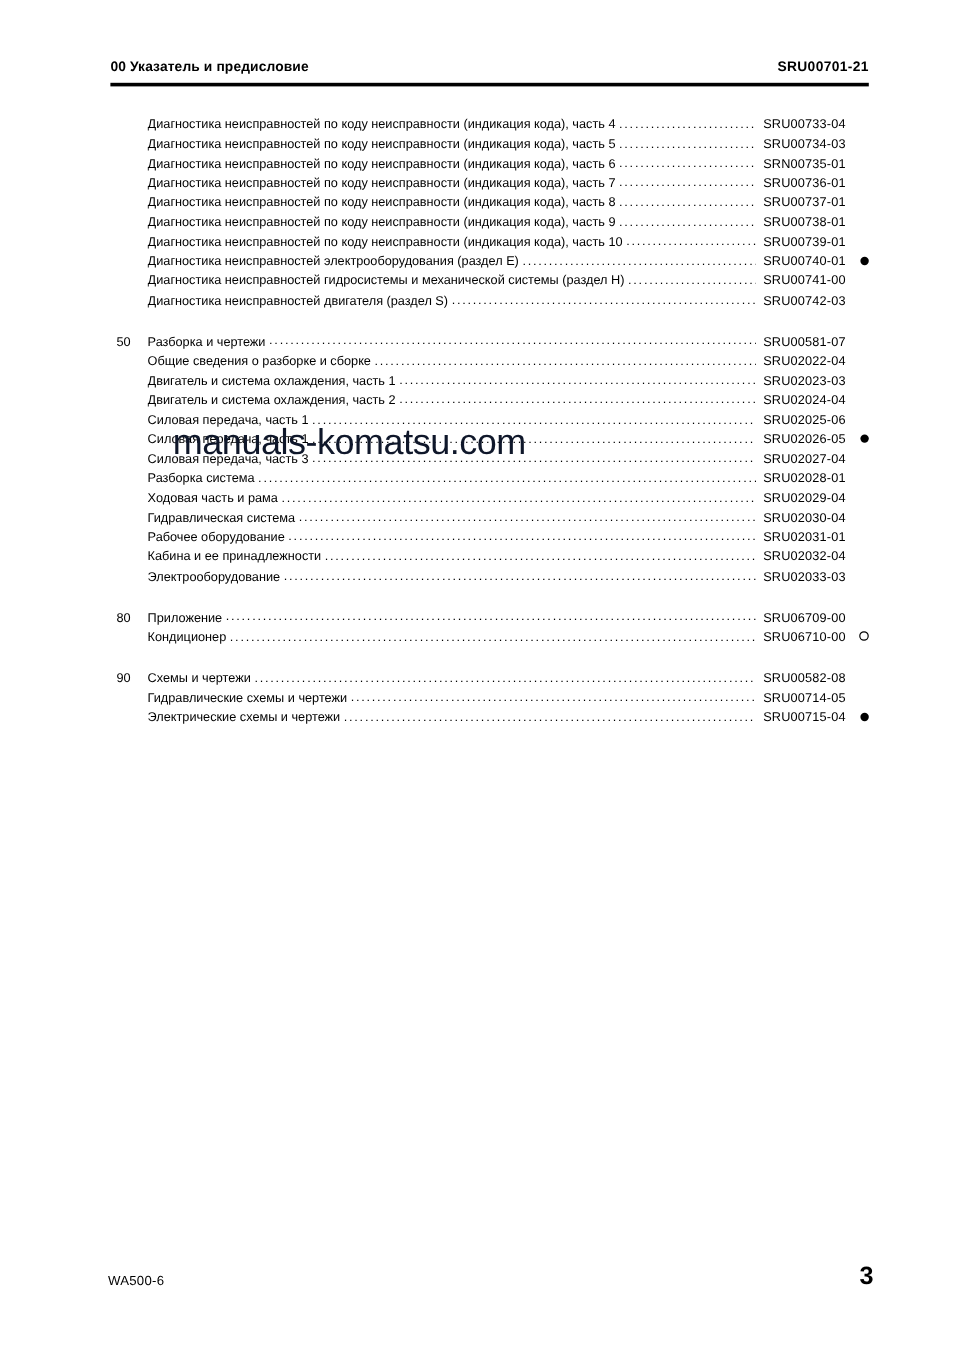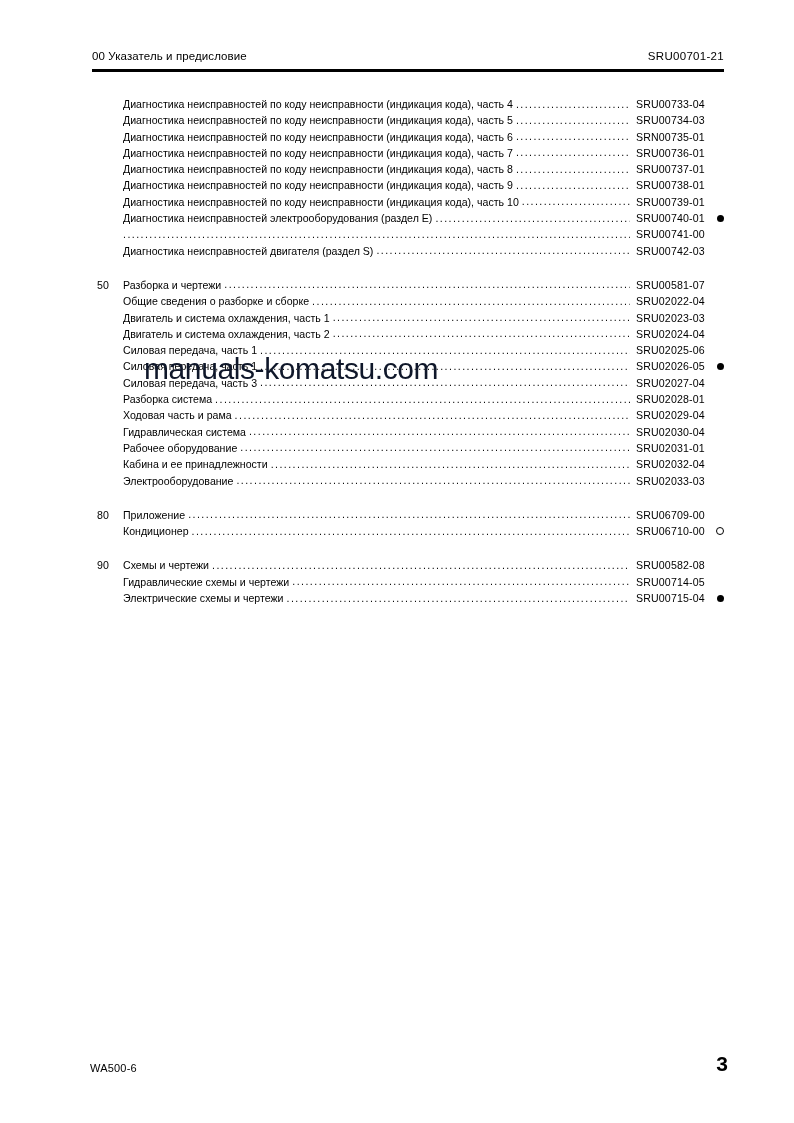--- a/index.html
+++ b/index.html
@@ -23,21 +23,21 @@
   
   .page-header {
     position: absolute;
     left: 92px;
     top: 50px;
     width: 632px;
     display: flex;
     justify-content: space-between;
     align-items: flex-start;
     font-size: 11.5px;
-    font-weight: normal;
+    font-weight: bold;
     letter-spacing: 0.1px;
   }
   .header-left { white-space: nowrap; }
   .header-right { white-space: nowrap; letter-spacing: 0.3px; }
   .header-rule {
     position: absolute;
     left: 92px;
     top: 69px;
     width: 632px;
     height: 3px;
@@ -243,20 +243,21 @@
           <span class="title-wrap">
             <span class="title">Диагностика неисправностей электрооборудования (раздел E)</span>
             <span class="leaders">..............................................................................................................................................................</span>
           </span>
           <span class="code">SRU00740-01</span>
           <span class="mark"><span class="dot-filled"></span></span>
         </div>
         <div class="toc-row lvl1">
           <span class="sec-num empty">00</span>
           <span class="title-wrap">
+            <span class="title">Диагностика неисправностей гидросистемы и механической системы (раздел H)</span>
             <span class="leaders">..............................................................................................................................................................</span>
           </span>
           <span class="code">SRU00741-00</span>
           <span class="mark"></span>
         </div>
         <div class="toc-row lvl1">
           <span class="sec-num empty">00</span>
           <span class="title-wrap">
             <span class="title">Диагностика неисправностей двигателя (раздел S)</span>
             <span class="leaders">..............................................................................................................................................................</span>

